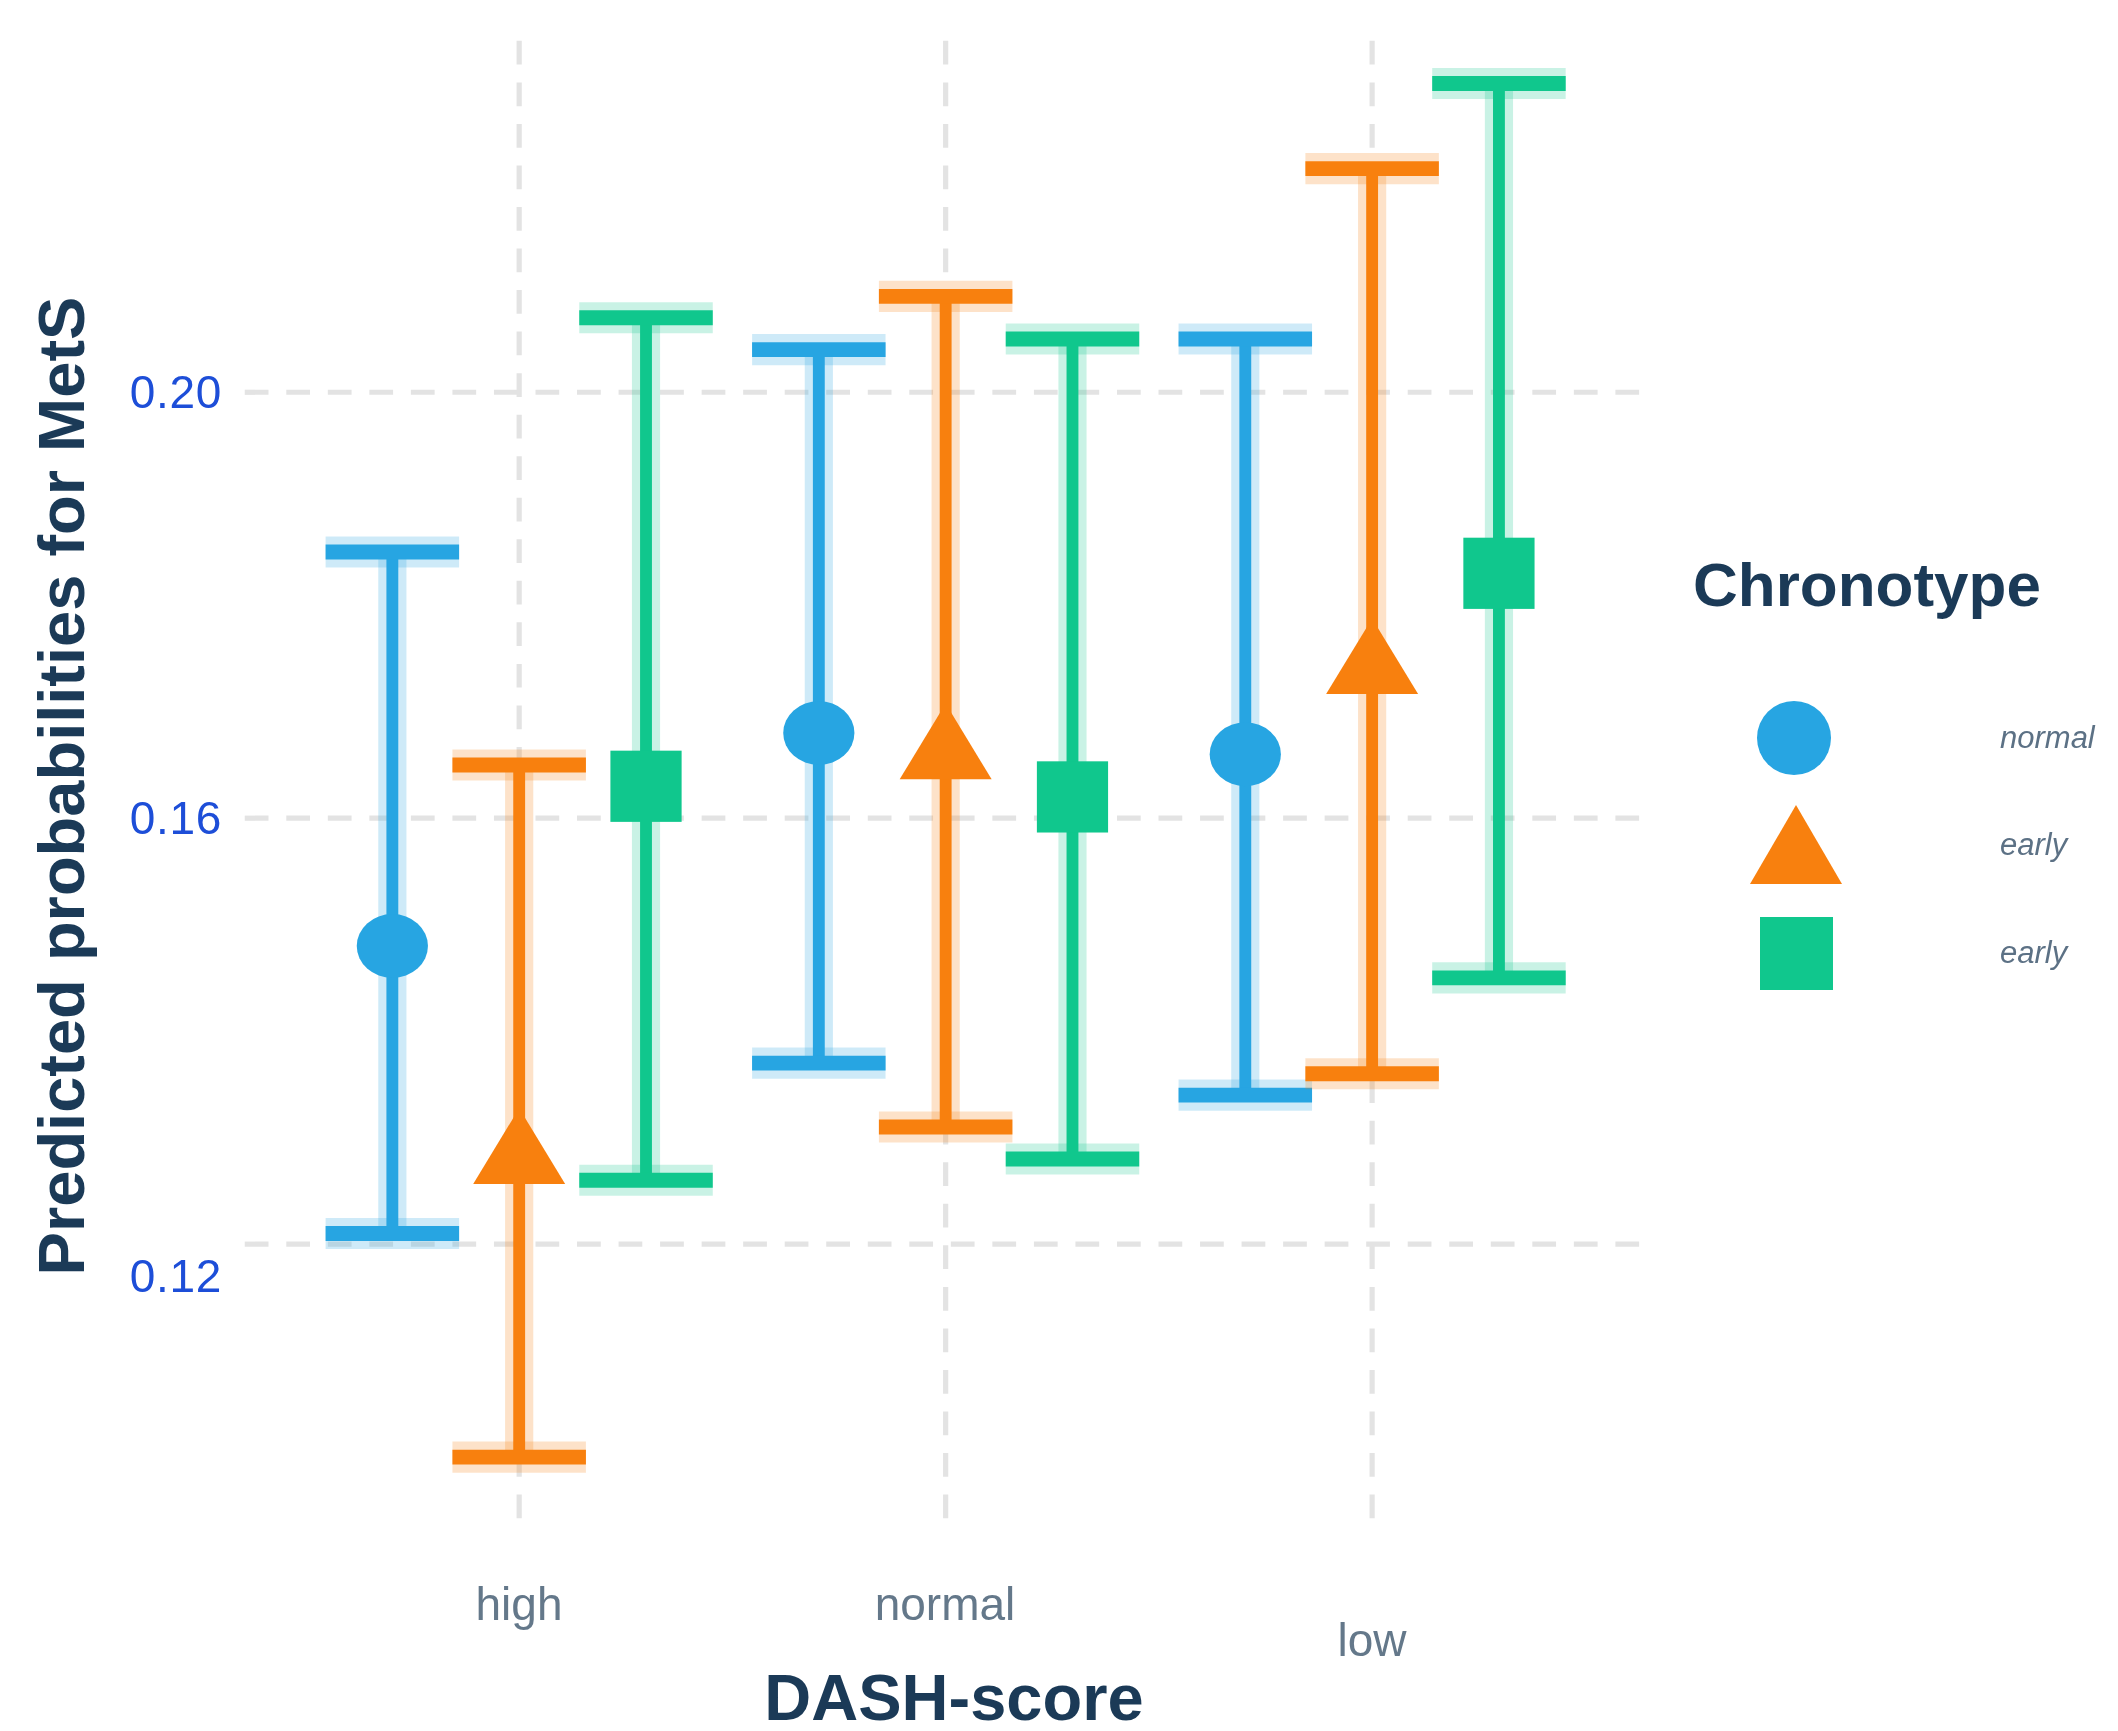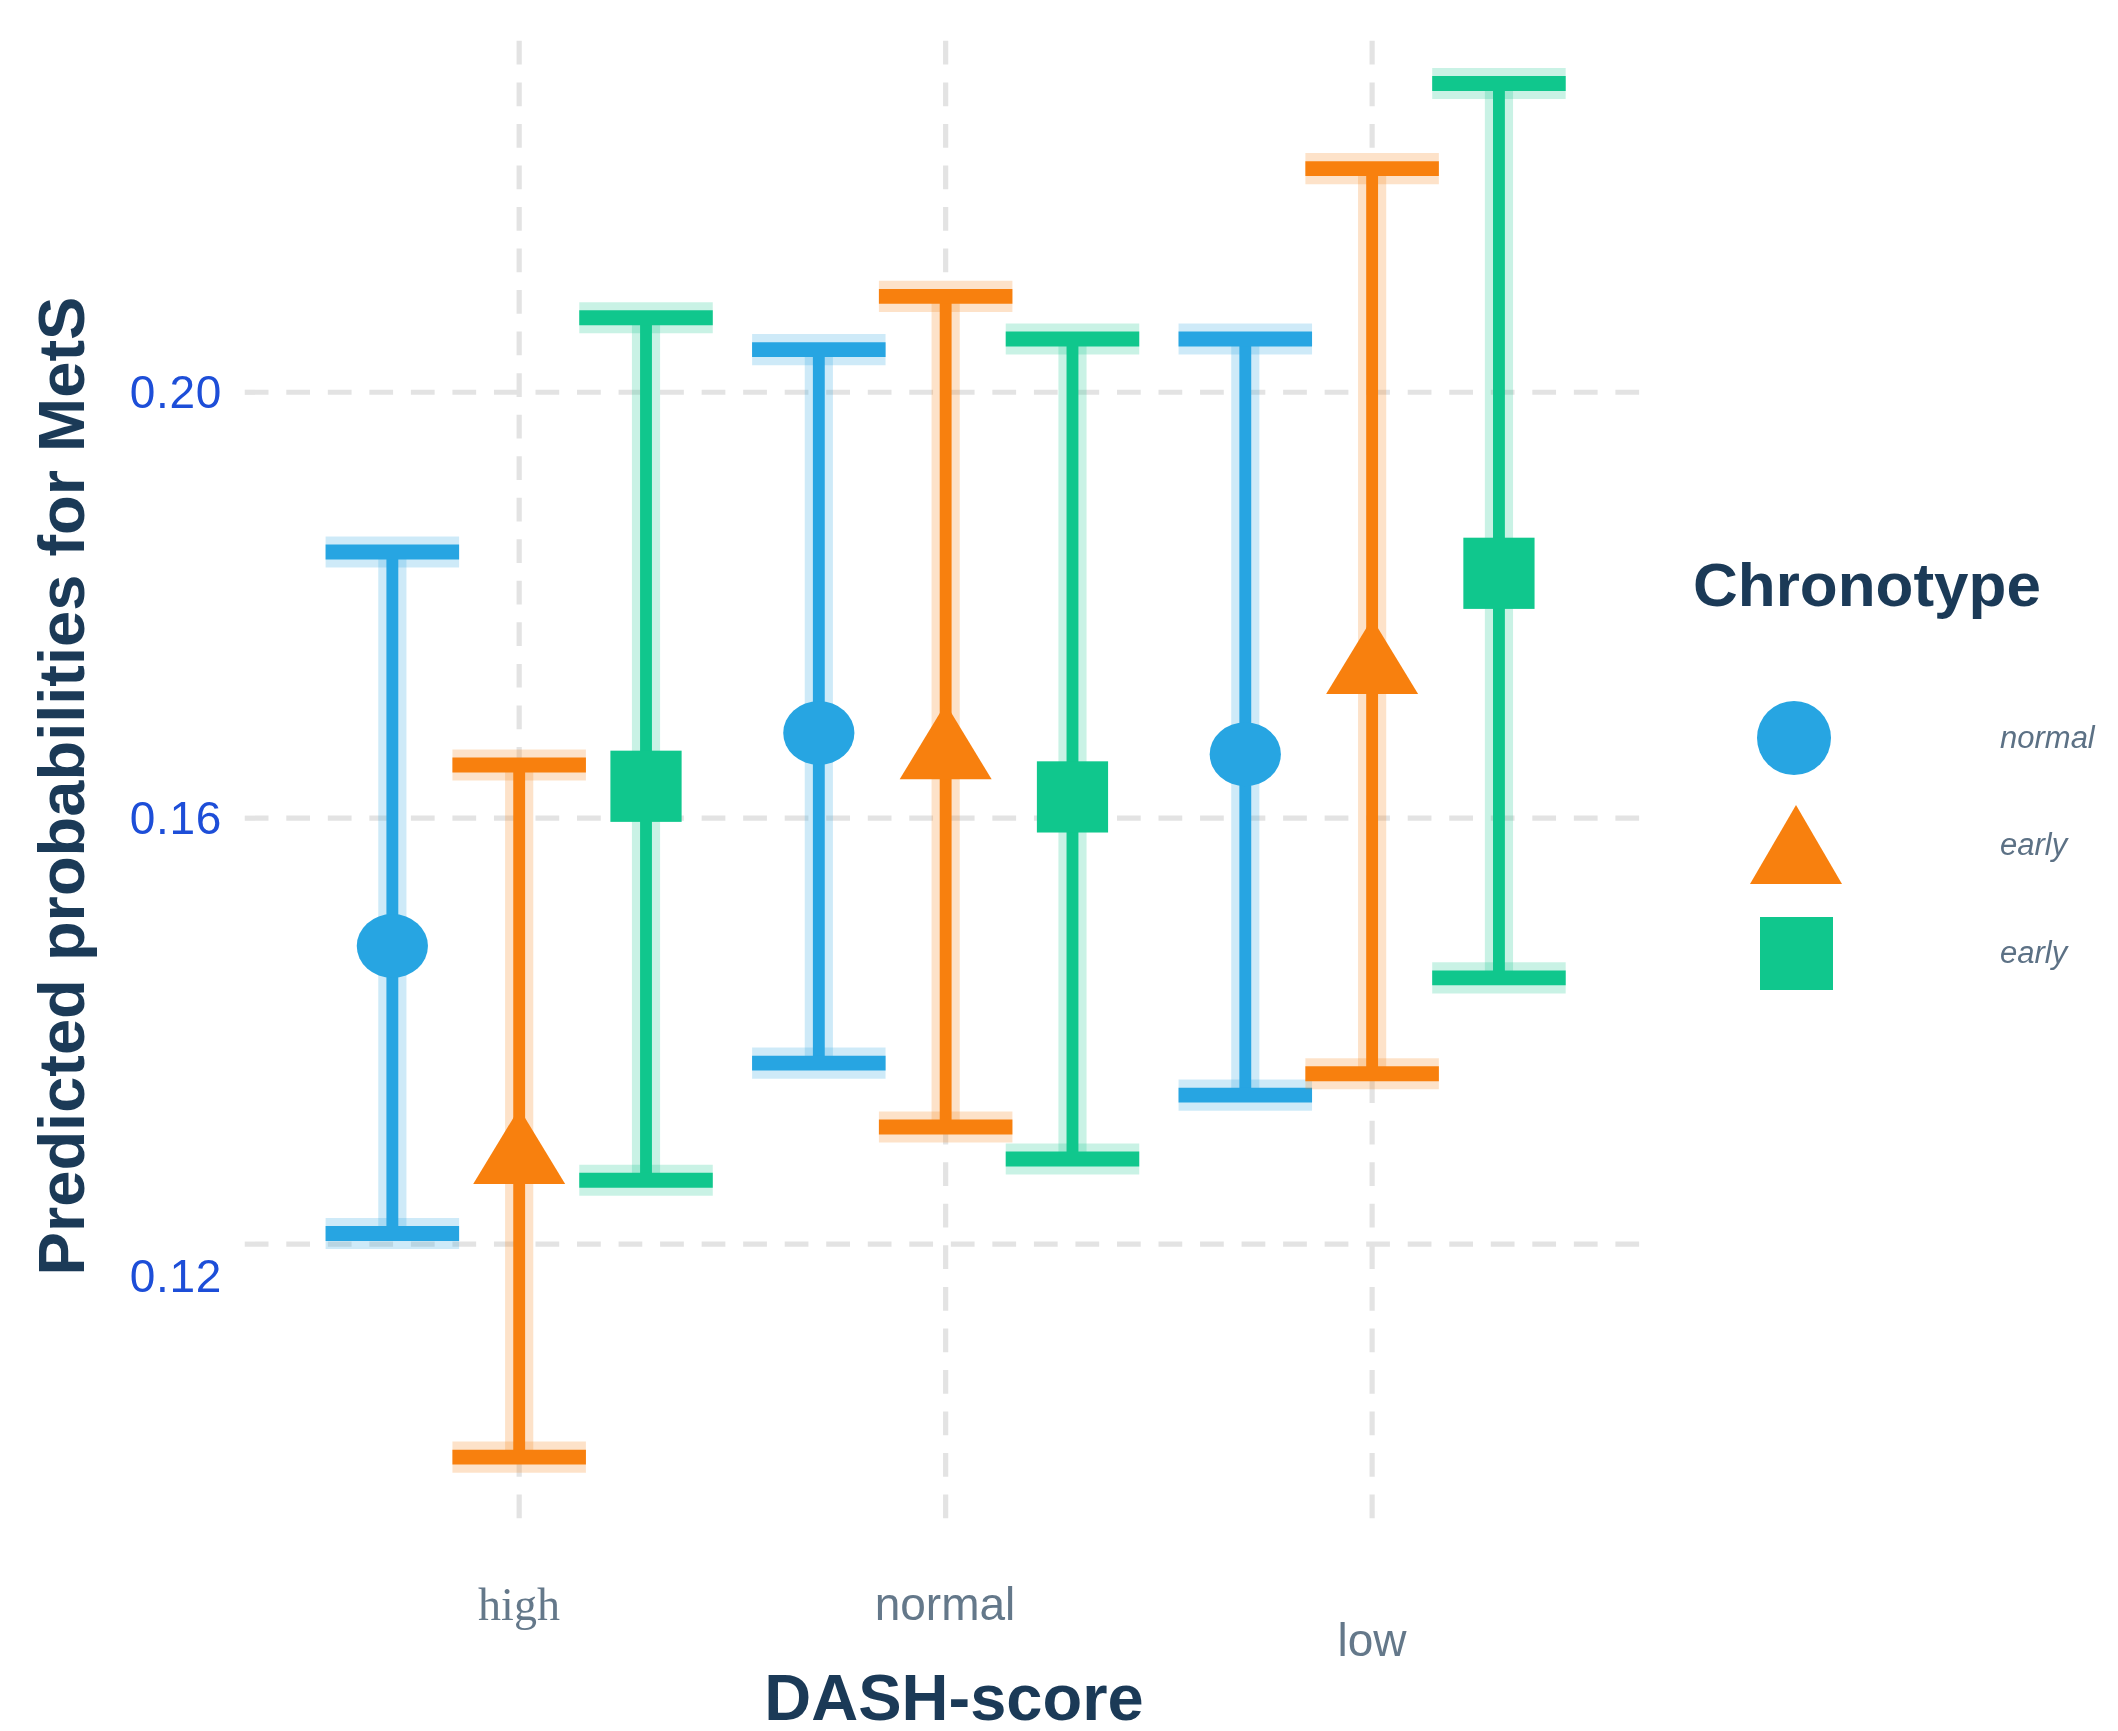--- a/index.html
+++ b/index.html
@@ -123,21 +123,21 @@
       <rect x="1973" y="724.8571428571429" width="96" height="96" fill="#10C78D"></rect>
     </svg>
 
   <div class="y-title">Predicted probabilities for MetS</div>
   <div class="x-title">DASH-score</div>
 
   <div class="y-tick" style="top: 1276px;">0.12</div>
   <div class="y-tick" style="top: 818px;">0.16</div>
   <div class="y-tick" style="top: 392px;">0.20</div>
 
-  <div class="x-tick" style="left: 519px; font-family: Liberation Serif, serif;">high</div>
+  <div class="x-tick" style="left: 519px;">high</div>
   <div class="x-tick" style="left: 945px;">normal</div>
   <div class="x-tick" style="left: 1372px; margin-top: 36px;">low</div>
 
   <div>
     <div class="legend-title">Chronotype</div>
 
     <div class="legend-sym sym-circle" style="background: rgb(39, 165, 226);"></div>
     <div class="legend-label" style="top:738px">normal</div>
 
     <div class="legend-sym sym-triangle" style="border-bottom-color: rgb(248, 128, 14);"></div>

